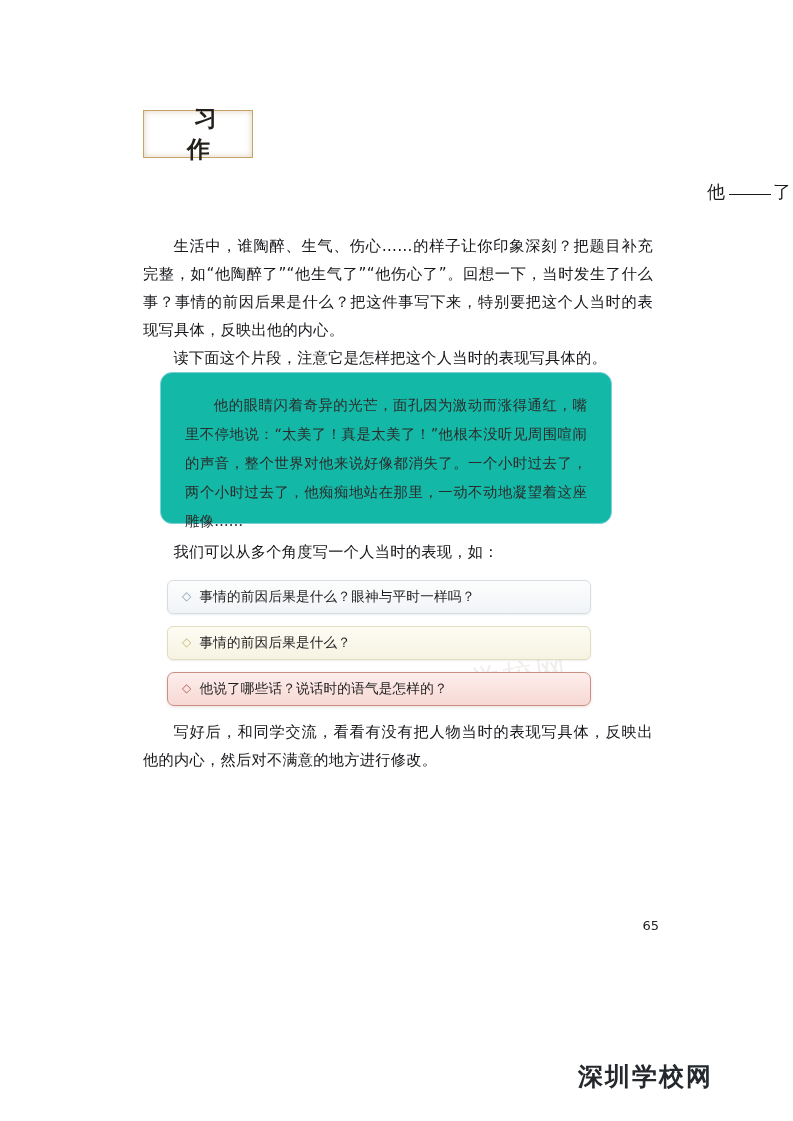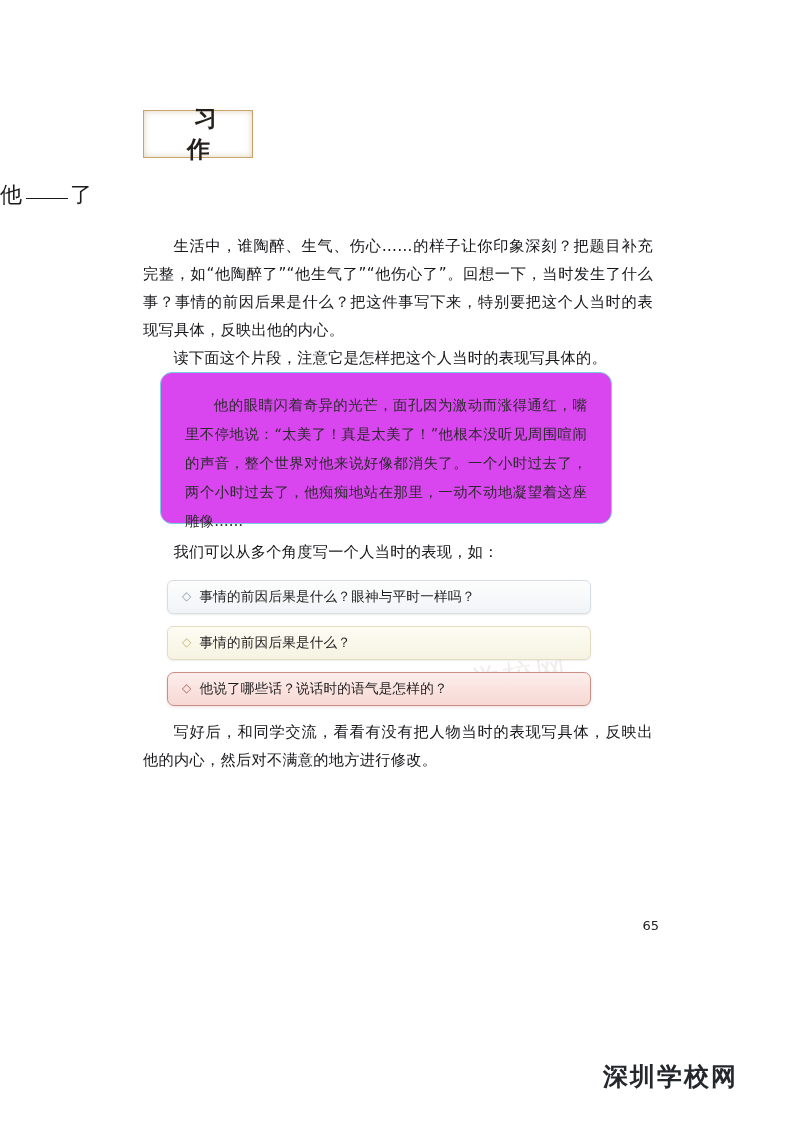--- a/index.html
+++ b/index.html
@@ -47,23 +47,23 @@
     text-indent: 7px;
     margin-left: 43px;
   }
 
   
   .doc-title {
     position: absolute;
     left: 0;
     right: 0;
     top: 180px;
-    text-align: left;
-    font-family: "DejaVu Sans", sans-serif;
-    font-size: 22px;
+    text-align: right;
+    font-family: "DejaVu Sans", sans-serif;
+    font-size: 18px;
     color: #1b1b1b;
     letter-spacing: 2px;
   }
   .doc-title .blank {
     display: inline-block;
     width: 42px;
     border-bottom: 1.5px solid #1b1b1b;
     vertical-align: 3px;
     margin: 0 2px;
   }
@@ -87,21 +87,21 @@
   #p-angles { left: 143px; top: 538px; width: 510px; }
   #p-after { left: 143px; top: 718px; width: 510px; }
 
   
   .sample-box {
     position: absolute;
     left: 160px;
     top: 372px;
     width: 452px;
     height: 152px;
-    background: #d946ef;
+    background: #14b8a6;
     border: 1.5px solid #7dcfe0;
     border-radius: 12px;
     box-sizing: border-box;
     padding: 18px 24px 0 24px;
   }
   .sample-box .sample-text {
     font-family: "DejaVu Serif", serif;
     font-size: 14.4px;
     line-height: 29px;
     color: #2b2b2b;
@@ -173,21 +173,21 @@
     right: 134px;
     top: 918px;
     font-family: "DejaVu Sans", sans-serif;
     font-size: 13px;
     color: #222;
   }
 
   
   .watermark {
     position: absolute;
-    right: 55px;
+    right: 80px;
     bottom: 28px;
     font-family: "DejaVu Sans", sans-serif;
     font-size: 25px;
     font-weight: 700;
     color: #24282c;
     letter-spacing: 2px;
   }
 </style>
 </head>
 <body>

